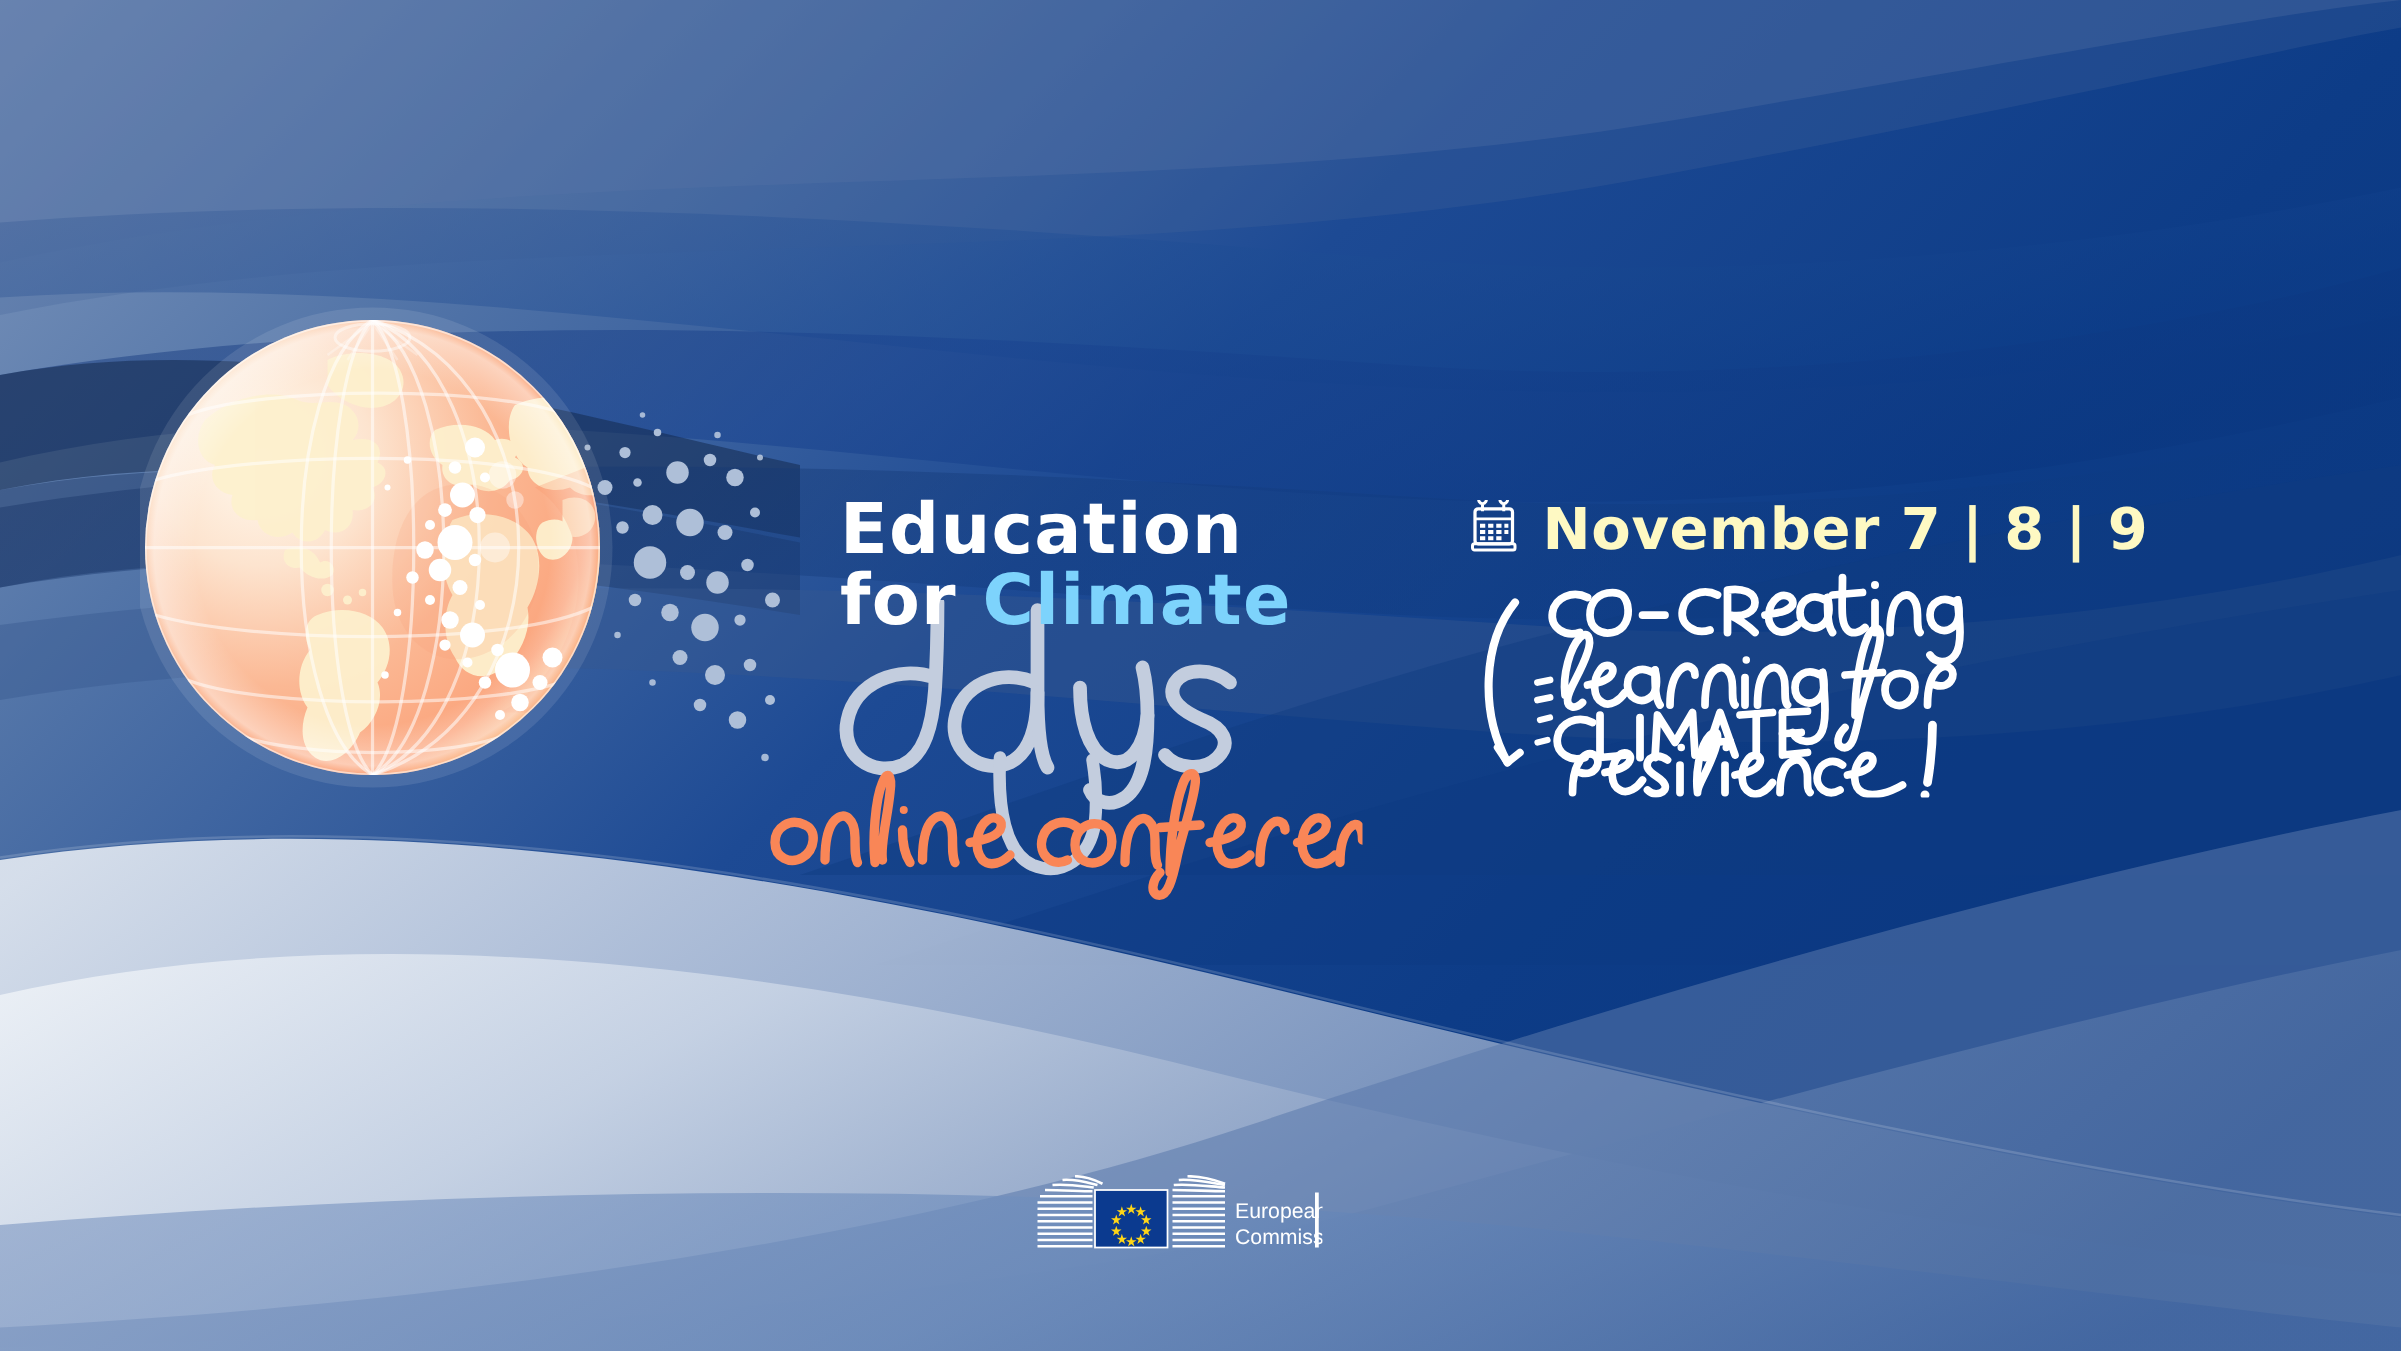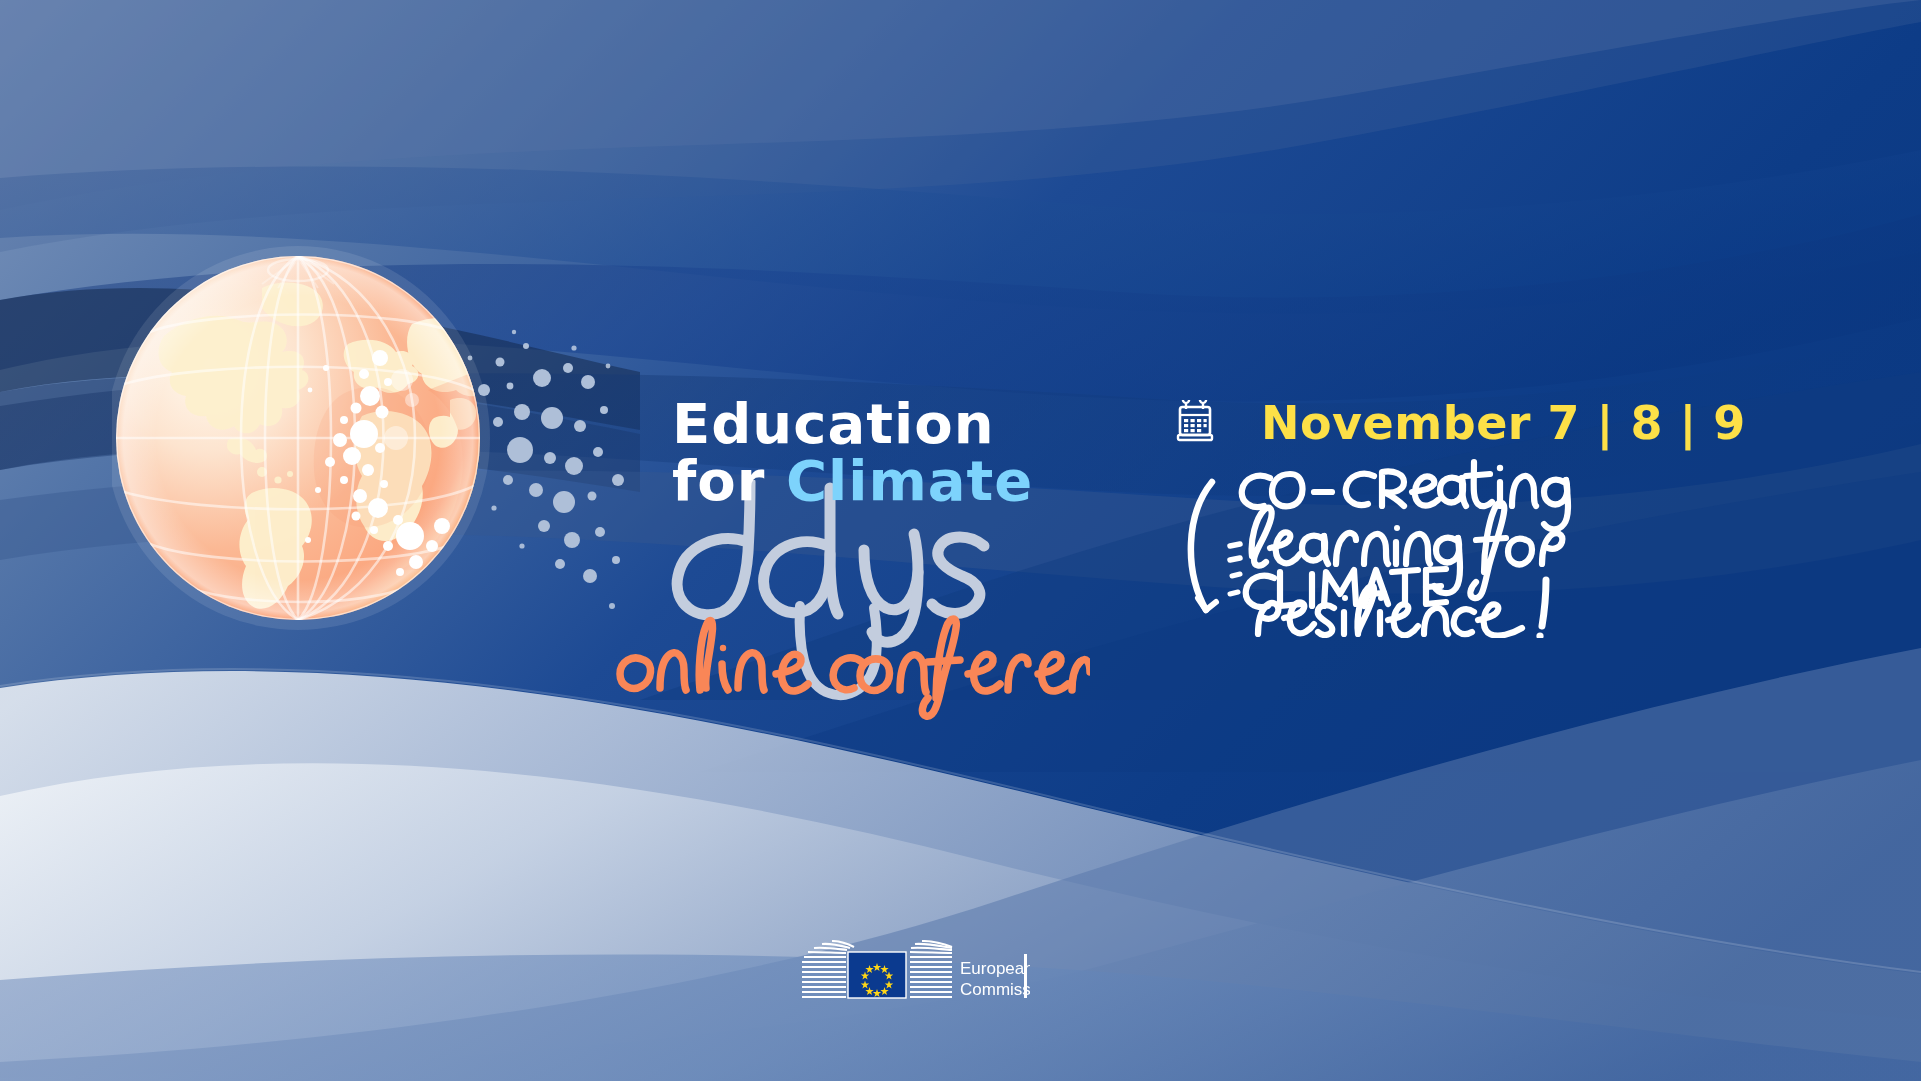--- a/index.html
+++ b/index.html
@@ -71,36 +71,35 @@
     display:flex;
     align-items:center;
     gap:18px;
     z-index:6;
   }
   #date-text {
     font-family:"DejaVu Sans", sans-serif;
     font-weight:700;
     font-size:46px;
     letter-spacing:0.5px;
-    color:#fde047;
+    color:#fef9c3;
     white-space:nowrap;
-    margin-left:27px;
   }
 
   
   #slogan-wrap {
     position:absolute;
     left:1178px; top:448px;
     z-index:6;
   }
 
   
   #logo-wrap {
     position:absolute;
-    left:800px; top:940px;
+    left:828px; top:940px;
     z-index:7;
   }
 </style>
 </head>
 <body>
 
 <div id="banner">
 
   <div id="bg-layer">
     <svg id="bg-svg" width="1921" height="1081" viewBox="0 0 1921 1081" preserveAspectRatio="none" xmlns="http://www.w3.org/2000/svg">

